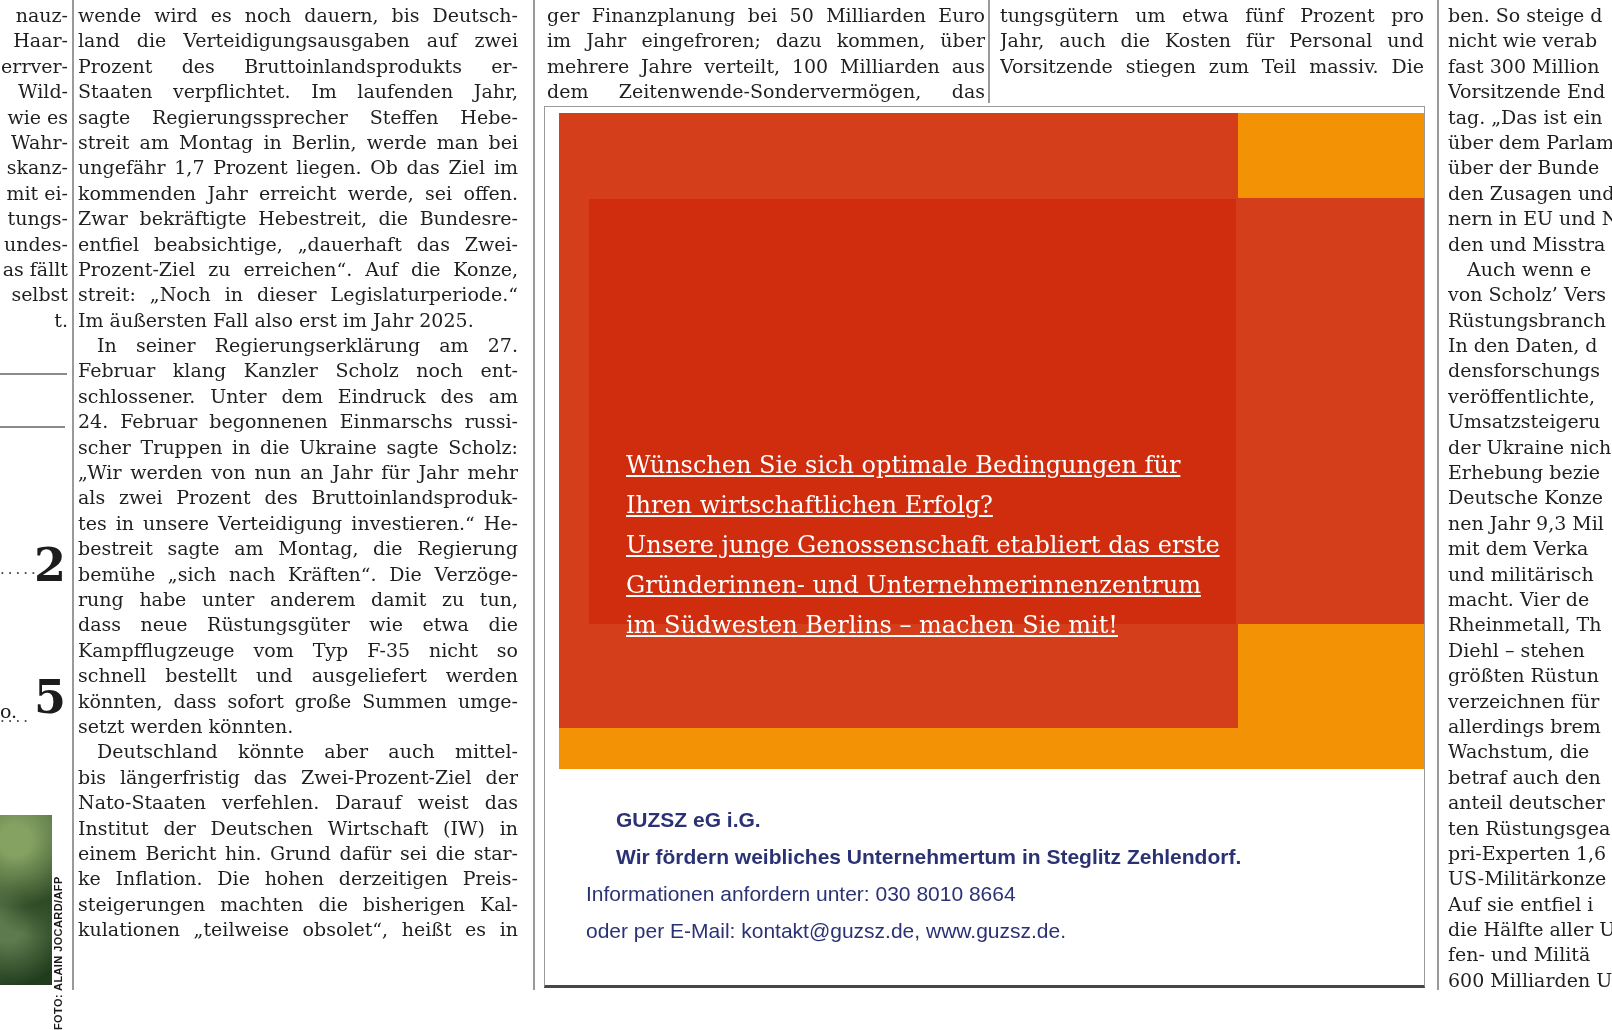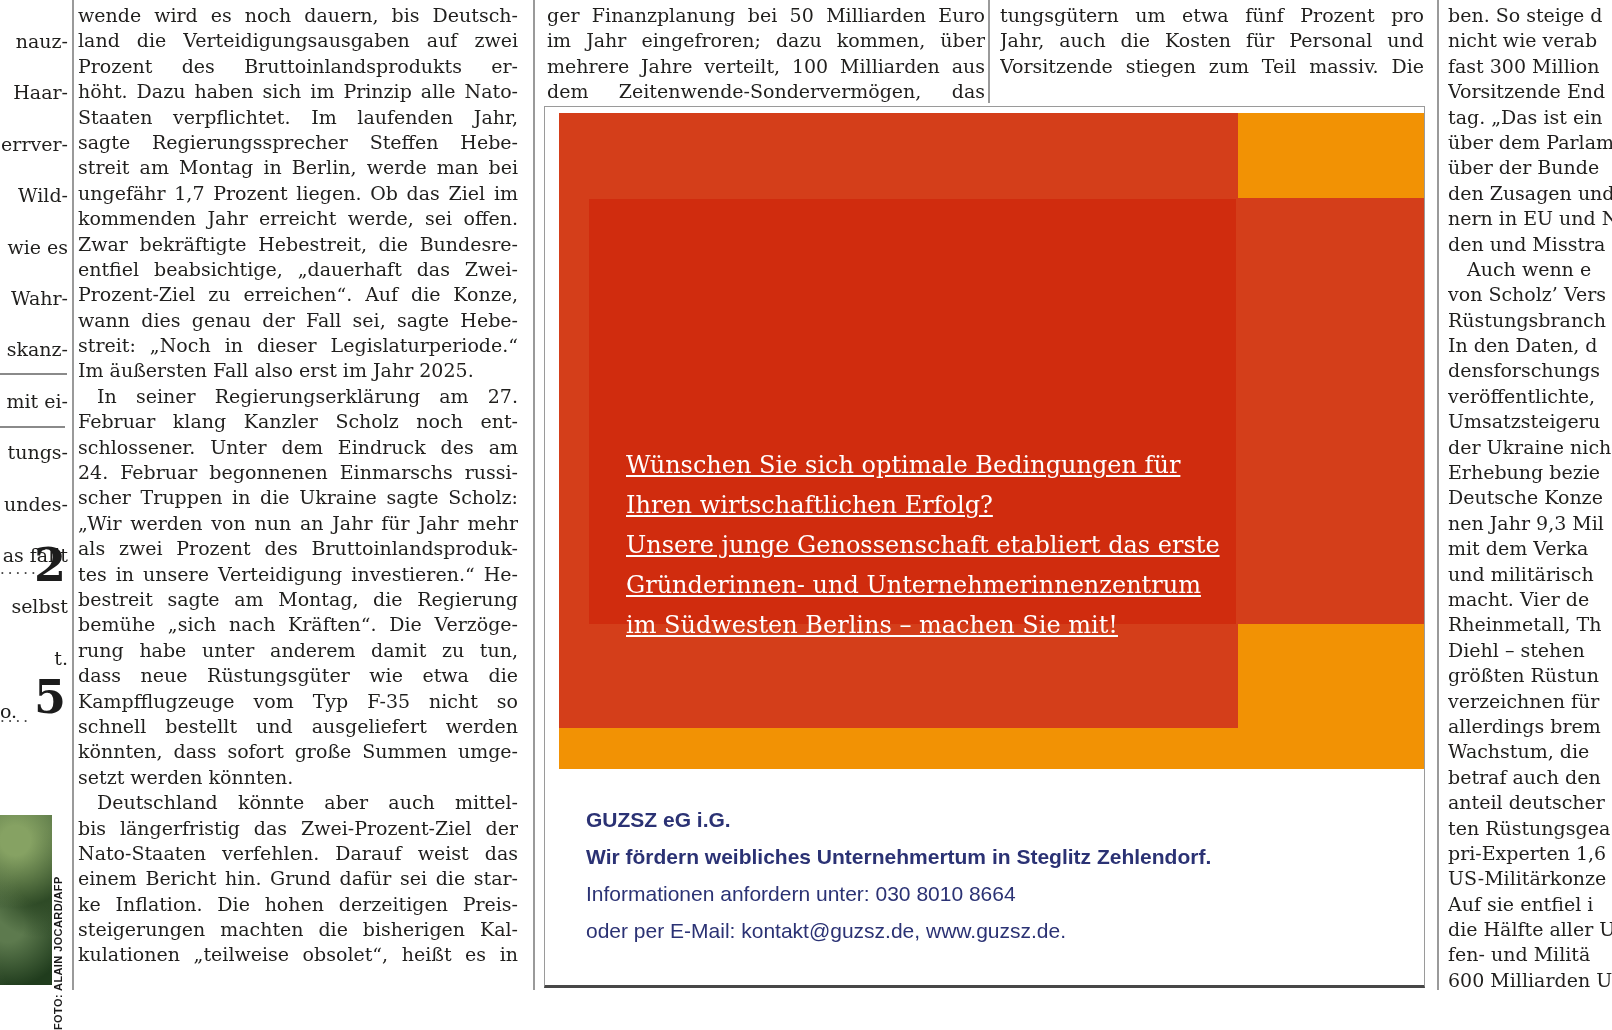--- a/index.html
+++ b/index.html
@@ -4,21 +4,21 @@
 <style>
   html,body{margin:0;padding:0;background:#ffffff;}
   #page{
     position:relative;width:1612px;height:1030px;overflow:hidden;
     background:#ffffff;color:#201f1d;
     font-family:"DejaVu Serif","Liberation Serif",serif;
   }
   .col{position:absolute;font-size:19px;line-height:25.4px;overflow:hidden;}
   .tline{height:25.4px;text-align:justify;text-align-last:justify;white-space:nowrap;}
   .align-left .tline{text-align:left;text-align-last:left;}
-  .align-right .tline{text-align:right;text-align-last:right;margin-top:26px;}
+  .align-right .tline{text-align:right;text-align-last:right;}
   .tline.loose{text-align-last:left;}
   .vrule{position:absolute;width:2px;background:#9a9a9a;}
   .hrule{position:absolute;height:2px;background:#8a8a8a;}
   .bignum{position:absolute;font-size:46px;font-weight:700;color:#1c1c1c;line-height:1;}
   .dots{position:absolute;font-size:15px;letter-spacing:3px;color:#444;line-height:1;}
   .frag{position:absolute;font-size:19px;color:#1c1c1c;line-height:1;}
   #photo{position:absolute;left:0;top:815px;width:52px;height:170px;overflow:hidden;
     background:
       radial-gradient(circle at 30% 15%, #86a263 0 10%, rgba(0,0,0,0) 45%),
       radial-gradient(circle at 75% 40%, #2e4a26 0 18%, rgba(0,0,0,0) 50%),
@@ -32,21 +32,21 @@
   
   #ad{position:absolute;left:544px;top:106px;width:881px;height:882px;box-sizing:border-box;
       background:#ffffff;border:1px solid #9a9a9a;border-bottom:3px solid #474747;}
   #ad .blk{position:absolute;}
   #ad-headline{position:absolute;left:81px;top:82px;width:780px;color:#fff;
       font-size:44px;line-height:77px;font-weight:600;}
   #ad-body{position:absolute;left:81px;top:338px;width:780px;color:#fff;
       font-size:24px;line-height:40px;font-weight:400;text-decoration:underline;}
   #ad-footer{position:absolute;left:41px;top:694px;width:820px;
       font-family:"Liberation Sans",sans-serif;font-size:21px;line-height:37px;color:#2b3274;}
-  #ad-footer .b{font-weight:700;}
+  #ad-footer .b{font-weight:700;margin-left:30px;}
   #ad .tline{text-align:left;text-align-last:left;white-space:nowrap;height:auto;}
 </style>
 </head>
 <body>
 
 <div id="page">
 
   <div class="vrule" style="left:72px;top:0;height:990px;"></div>
   <div class="vrule" style="left:533px;top:0;height:990px;"></div>
   <div class="vrule" style="left:988px;top:0;height:103px;"></div>
@@ -76,30 +76,28 @@
   <div class="dots" style="left:0;top:714px;">····</div>
   <div class="bignum" style="left:34px;top:674px;">5</div>
 
   <div id="photo"></div>
   <div id="photo-credit">FOTO: ALAIN JOCARD/AFP</div>
 
   <div class="col" style="left:78px;top:3px;width:440px;">
       <div class="tline">wende wird es noch dauern, bis Deutsch-</div>
       <div class="tline">land die Verteidigungsausgaben auf zwei</div>
       <div class="tline">Prozent des Bruttoinlandsprodukts er-</div>
-      <div class="tline">höht. Dazu haben sich im Prinzip alle Nato-</div>
       <div class="tline">Staaten verpflichtet. Im laufenden Jahr,</div>
       <div class="tline">sagte Regierungssprecher Steffen Hebe-</div>
       <div class="tline">streit am Montag in Berlin, werde man bei</div>
       <div class="tline">ungefähr 1,7 Prozent liegen. Ob das Ziel im</div>
       <div class="tline">kommenden Jahr erreicht werde, sei offen.</div>
       <div class="tline">Zwar bekräftigte Hebestreit, die Bundesre-</div>
       <div class="tline">entfiel beabsichtige, „dauerhaft das Zwei-</div>
       <div class="tline">Prozent-Ziel zu erreichen“. Auf die Konze,</div>
-      <div class="tline">wann dies genau der Fall sei, sagte Hebe-</div>
       <div class="tline">streit: „Noch in dieser Legislaturperiode.“</div>
       <div class="tline loose">Im äußersten Fall also erst im Jahr 2025.</div>
       <div class="tline"> In seiner Regierungserklärung am 27.</div>
       <div class="tline">Februar klang Kanzler Scholz noch ent-</div>
       <div class="tline">schlossener. Unter dem Eindruck des am</div>
       <div class="tline">24. Februar begonnenen Einmarschs russi-</div>
       <div class="tline">scher Truppen in die Ukraine sagte Scholz:</div>
       <div class="tline">„Wir werden von nun an Jahr für Jahr mehr</div>
       <div class="tline">als zwei Prozent des Bruttoinlandsproduk-</div>
       <div class="tline">tes in unsere Verteidigung investieren.“ He-</div>
@@ -107,20 +105,21 @@
       <div class="tline">bemühe „sich nach Kräften“. Die Verzöge-</div>
       <div class="tline">rung habe unter anderem damit zu tun,</div>
       <div class="tline">dass neue Rüstungsgüter wie etwa die</div>
       <div class="tline">Kampfflugzeuge vom Typ F-35 nicht so</div>
       <div class="tline">schnell bestellt und ausgeliefert werden</div>
       <div class="tline">könnten, dass sofort große Summen umge-</div>
       <div class="tline loose">setzt werden könnten.</div>
       <div class="tline"> Deutschland könnte aber auch mittel-</div>
       <div class="tline">bis längerfristig das Zwei-Prozent-Ziel der</div>
       <div class="tline">Nato-Staaten verfehlen. Darauf weist das</div>
+      <div class="tline">Institut der Deutschen Wirtschaft (IW) in</div>
       <div class="tline">einem Bericht hin. Grund dafür sei die star-</div>
       <div class="tline">ke Inflation. Die hohen derzeitigen Preis-</div>
       <div class="tline">steigerungen machten die bisherigen Kal-</div>
       <div class="tline">kulationen „teilweise obsolet“, heißt es in</div>
     </div>
 
   <div class="col" style="left:547px;top:3px;width:438px;">
       <div class="tline">ger Finanzplanung bei 50 Milliarden Euro</div>
       <div class="tline">im Jahr eingefroren; dazu kommen, über</div>
       <div class="tline">mehrere Jahre verteilt, 100 Milliarden aus</div>

